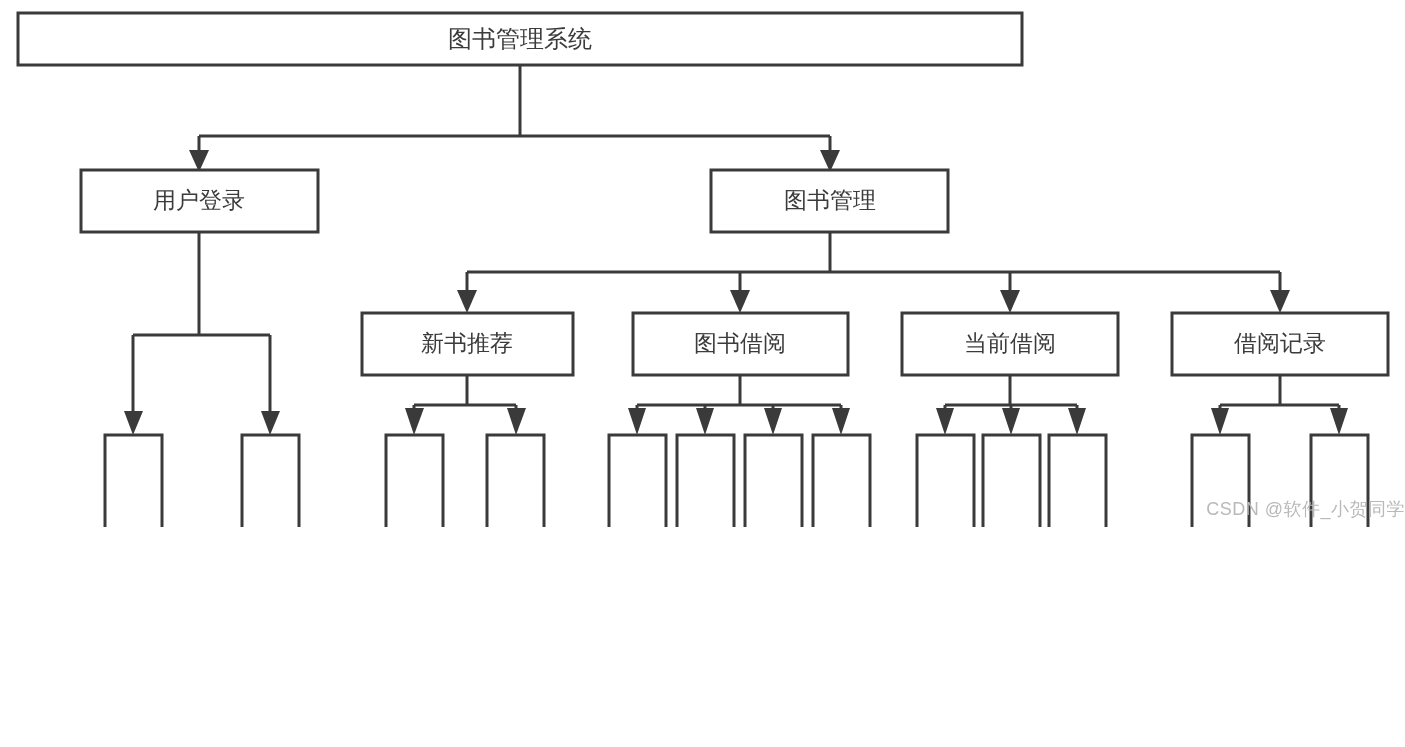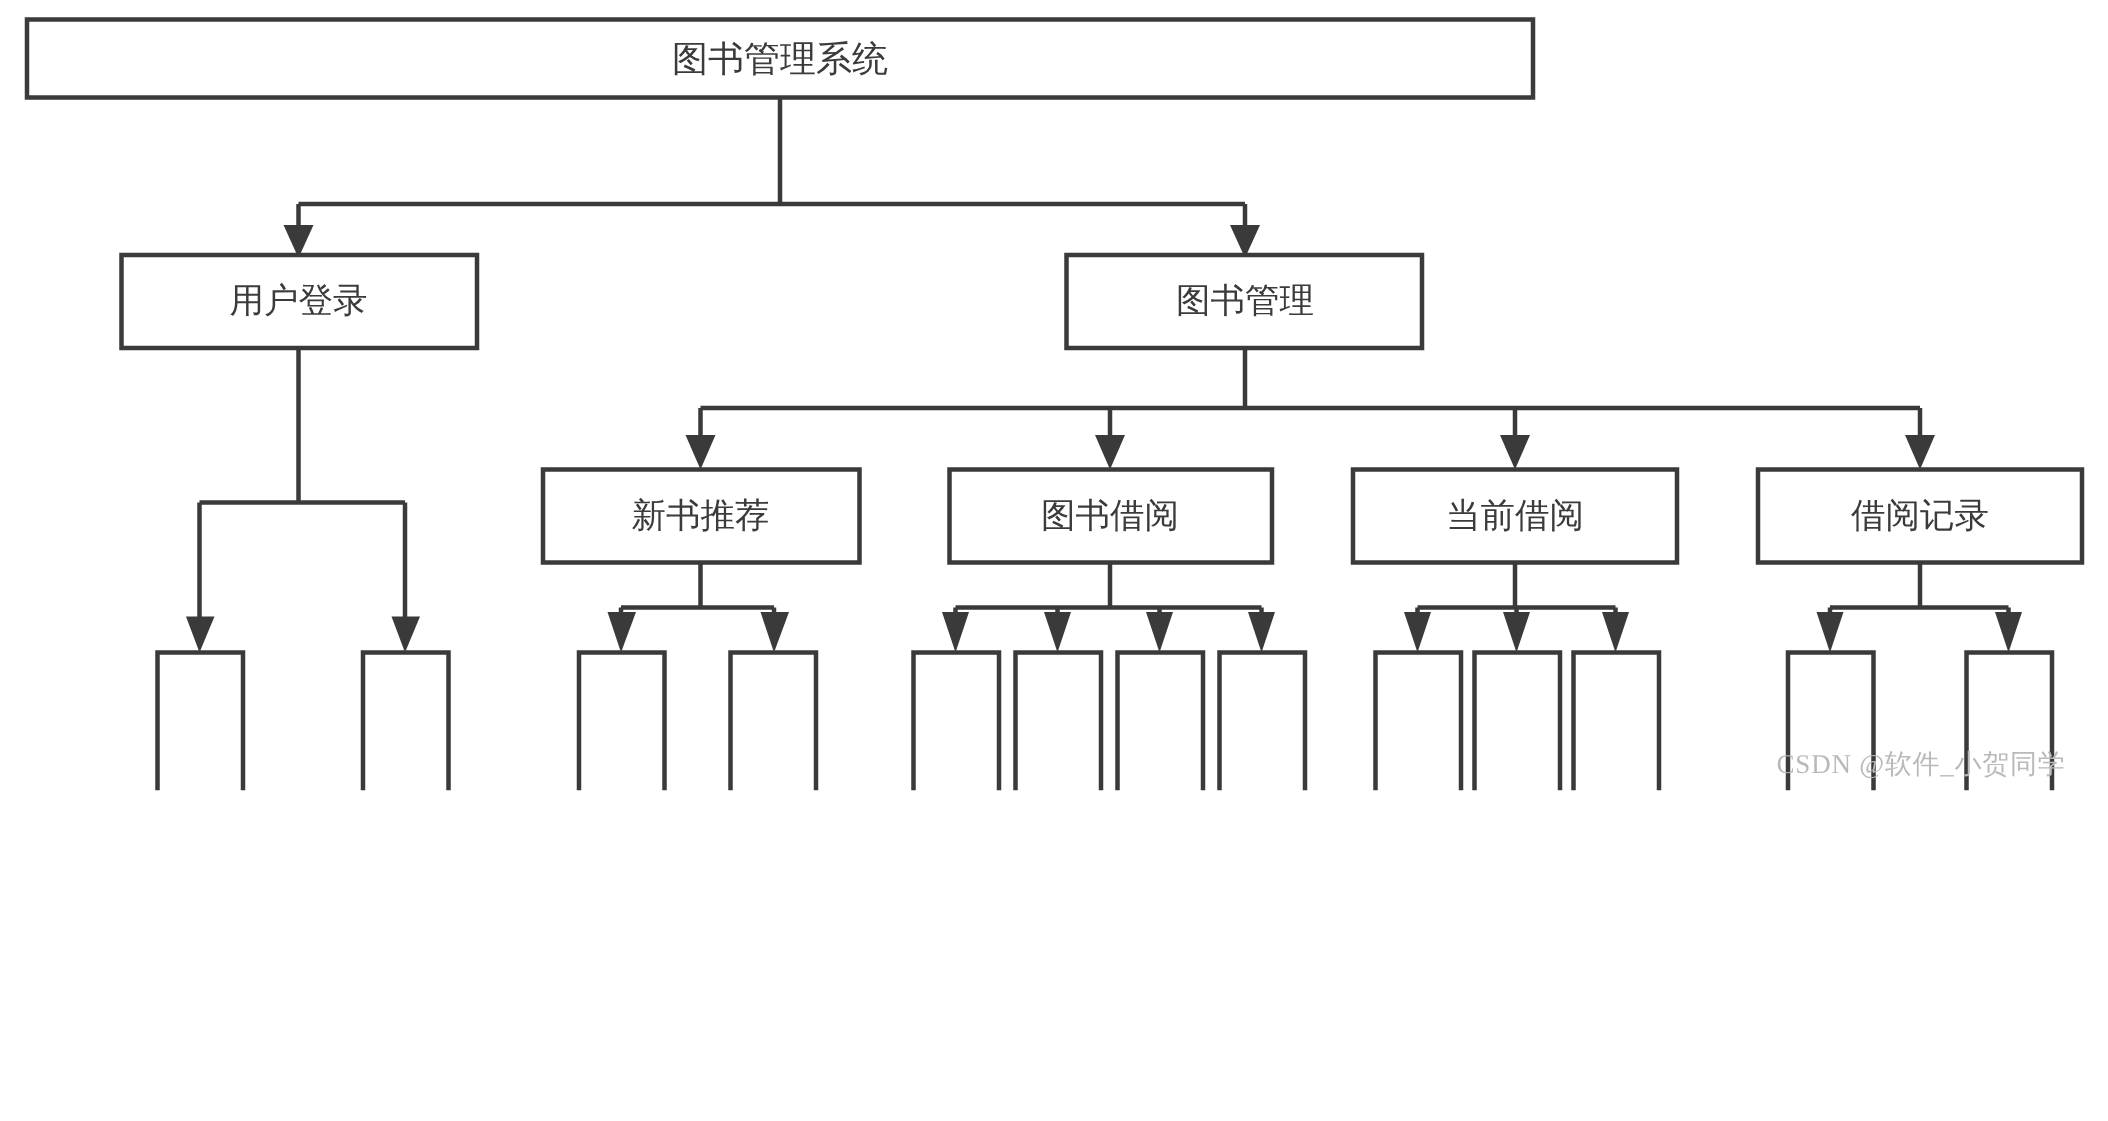--- a/index.html
+++ b/index.html
@@ -67,25 +67,25 @@
   .leaf-fo-holder {
     position: absolute;
     box-sizing: border-box;
     display: flex;
     align-items: center;
     justify-content: center;
     pointer-events: none;
   }
   .watermark {
     position: absolute;
-    right: 28px;
+    right: 0;
     bottom: 6px;
     font-size: 18px;
     color: #b9b9b9;
-    font-family: Liberation Serif, serif;
+    font-family: Liberation Sans, sans-serif;
     white-space: nowrap;
     letter-spacing: 0.5px;
   }
 </style>
 </head>
 <body>
 
 <div id="diagram-root">
 
   <svg class="diagram-canvas" viewBox="0 0 1405 747" xmlns="http://www.w3.org/2000/svg">

